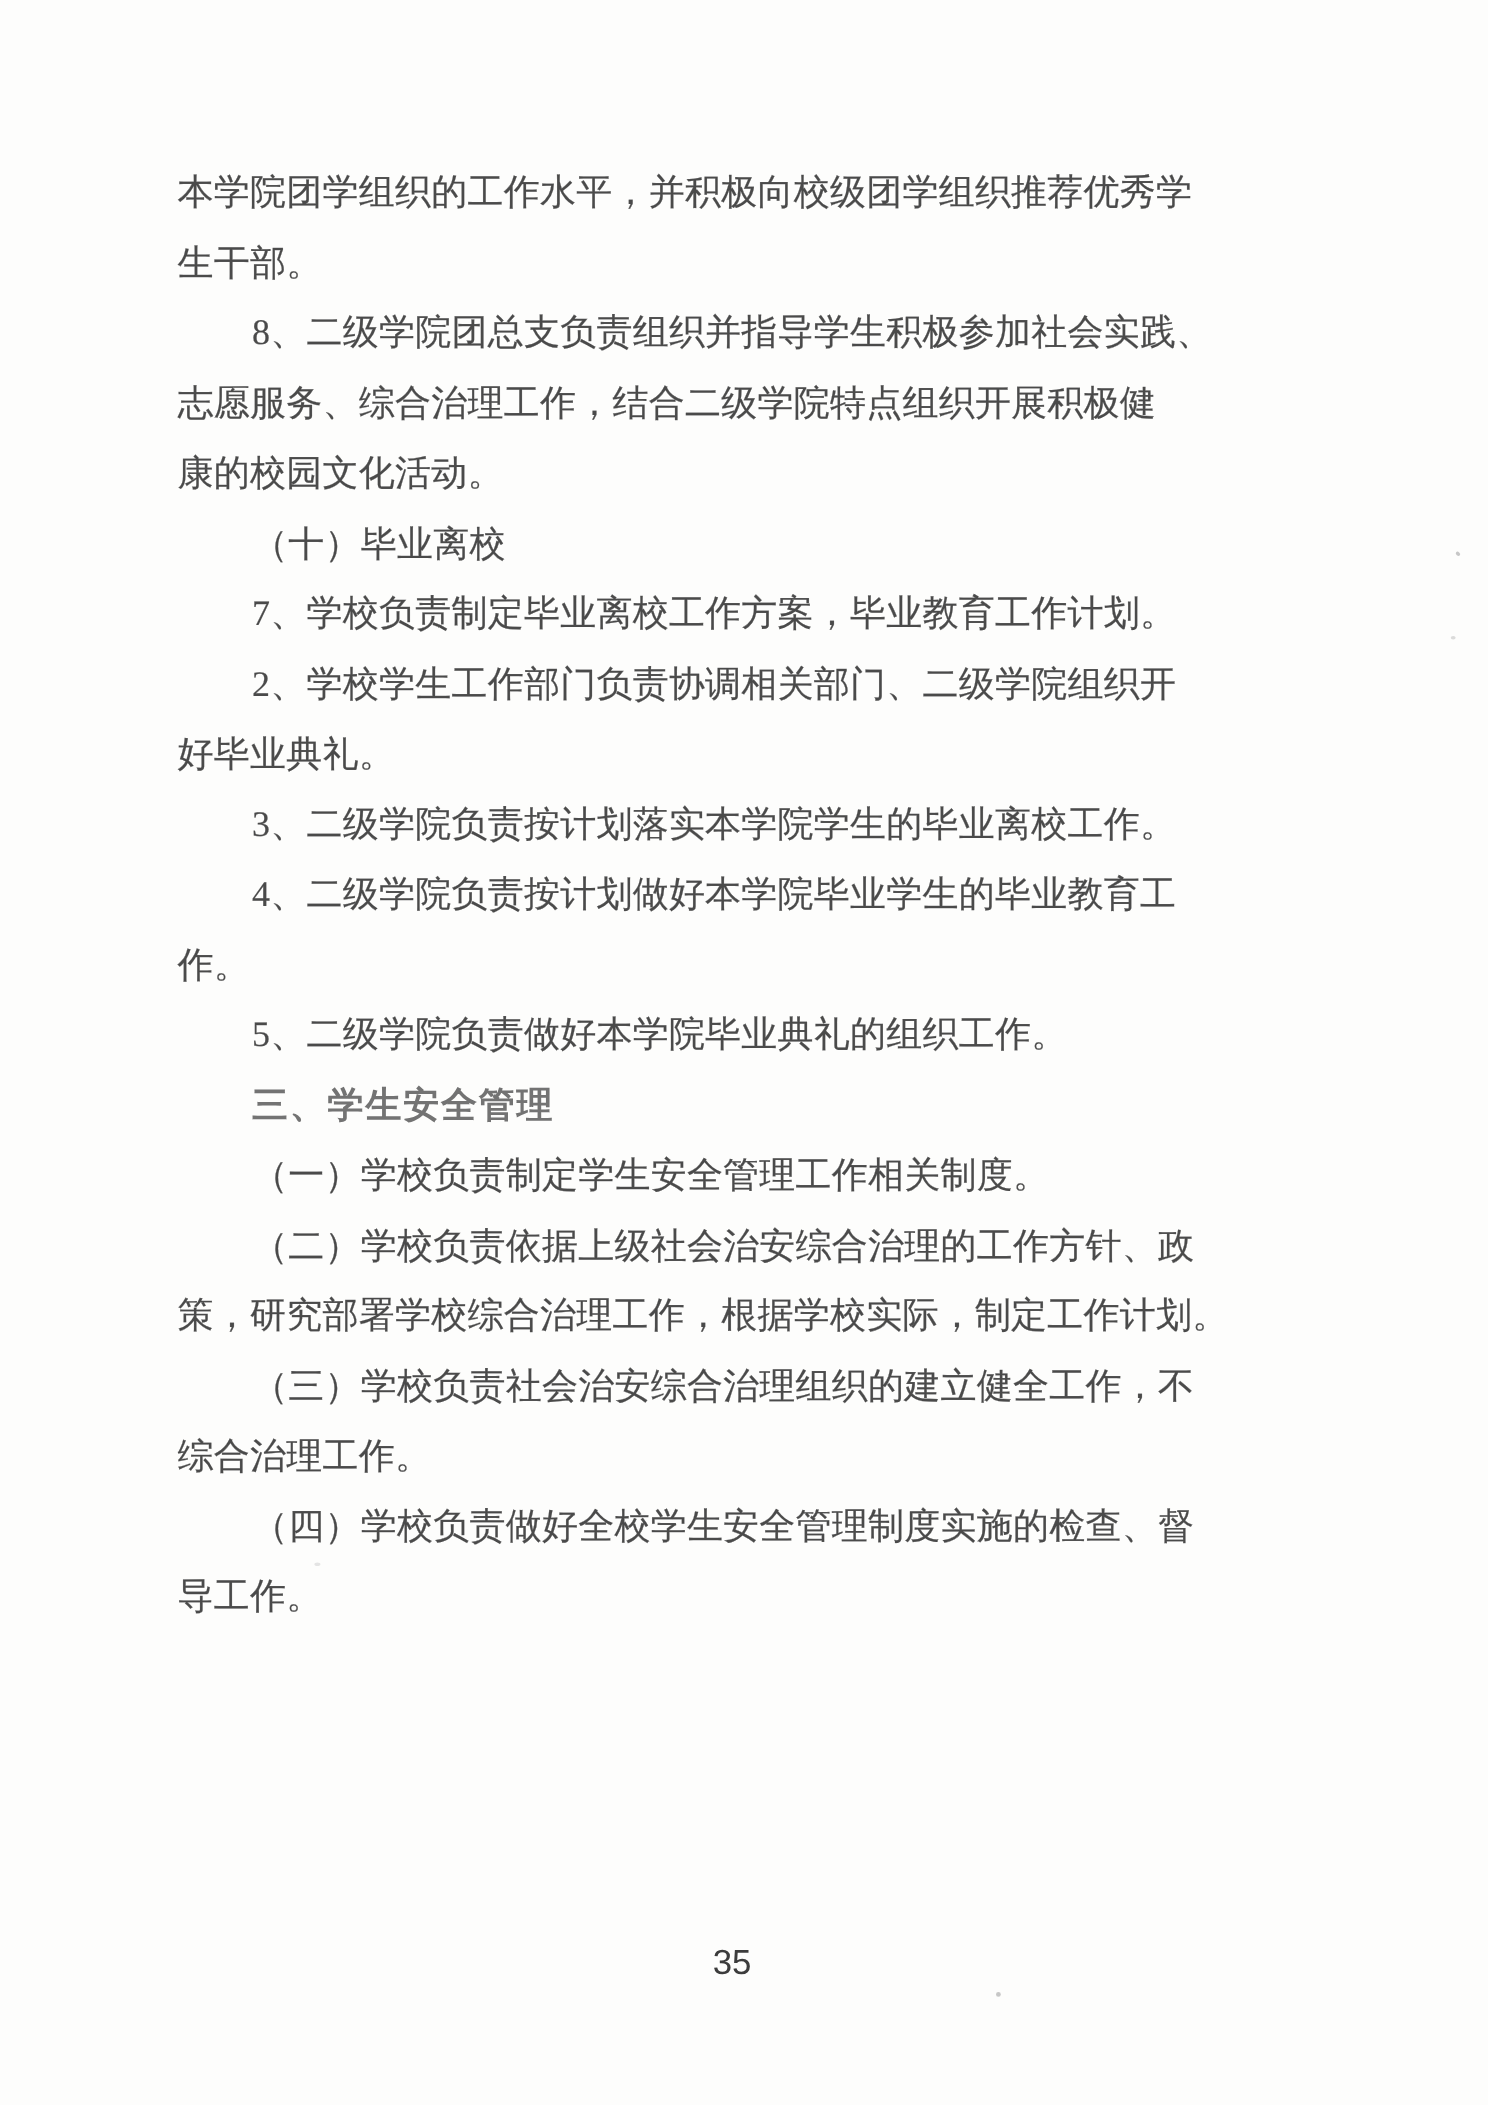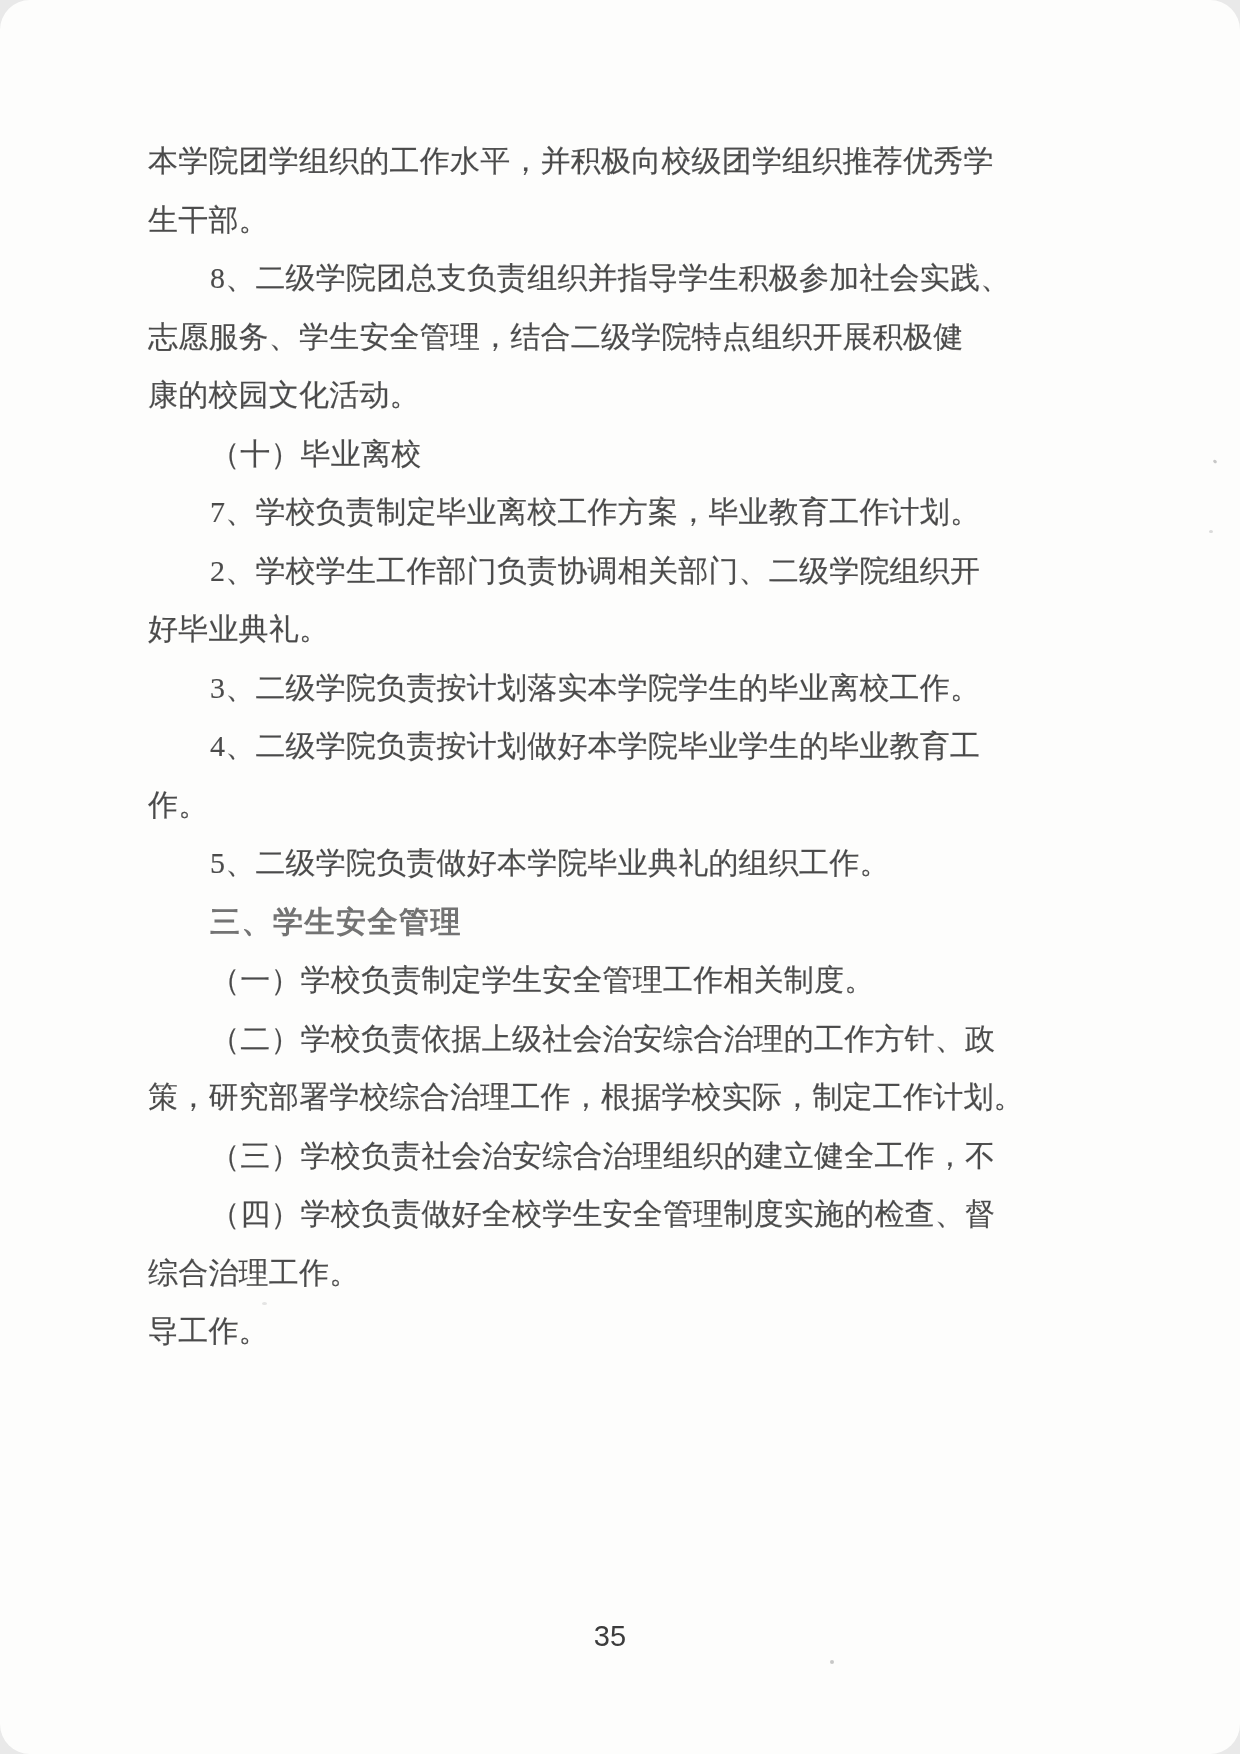--- a/index.html
+++ b/index.html
@@ -8,21 +8,20 @@
     background: #e9e9e9;
   }
   .page {
     position: relative;
     width: 1240px;
     height: 1754px;
     margin: 0 auto;
     background: #fdfdfc;
     overflow: hidden;
     font-family: "Liberation Serif", "DejaVu Serif", serif;
-    border-radius: 30px;
   }
   .text-block {
     position: absolute;
     left: 148px;
     top: 132px;
     width: 900px;
     font-size: 30px;
     color: #4a4a4a;
     letter-spacing: 0.2px;
     -webkit-text-stroke: 0.2px #6b6b6b;
@@ -65,37 +64,37 @@
   .speck-d { left: 262px;  top: 1302px; width: 5px; height: 3px; opacity: 0.25; }
 </style>
 </head>
 <body>
 
 <div class="page">
   <div class="text-block">
     <div class="line">本学院团学组织的工作水平，并积极向校级团学组织推荐优秀学</div>
     <div class="line">生干部。</div>
     <div class="line indent">8、二级学院团总支负责组织并指导学生积极参加社会实践、</div>
-    <div class="line">志愿服务、学生安全管理，结合二级学院特点组织开展积极健</div>
+    <div class="line">志愿服务、综合治理工作，结合二级学院特点组织开展积极健</div>
     <div class="line">康的校园文化活动。</div>
     <div class="line indent">（十）毕业离校</div>
     <div class="line indent">7、学校负责制定毕业离校工作方案，毕业教育工作计划。</div>
     <div class="line indent">2、学校学生工作部门负责协调相关部门、二级学院组织开</div>
     <div class="line">好毕业典礼。</div>
     <div class="line indent">3、二级学院负责按计划落实本学院学生的毕业离校工作。</div>
     <div class="line indent">4、二级学院负责按计划做好本学院毕业学生的毕业教育工</div>
     <div class="line">作。</div>
     <div class="line indent">5、二级学院负责做好本学院毕业典礼的组织工作。</div>
     <div class="line indent heading">三、学生安全管理</div>
     <div class="line indent">（一）学校负责制定学生安全管理工作相关制度。</div>
     <div class="line indent">（二）学校负责依据上级社会治安综合治理的工作方针、政</div>
     <div class="line">策，研究部署学校综合治理工作，根据学校实际，制定工作计划。</div>
     <div class="line indent">（三）学校负责社会治安综合治理组织的建立健全工作，不</div>
+    <div class="line">综合治理工作。</div>
     <div class="line indent">（四）学校负责做好全校学生安全管理制度实施的检查、督</div>
-    <div class="line">综合治理工作。</div>
     <div class="line">导工作。</div>
   </div>
 
   <div class="page-number">35</div>
 
   <div class="speck speck-a"></div>
   <div class="speck speck-b"></div>
   <div class="speck speck-c"></div>
   <div class="speck speck-d"></div>
 </div>

